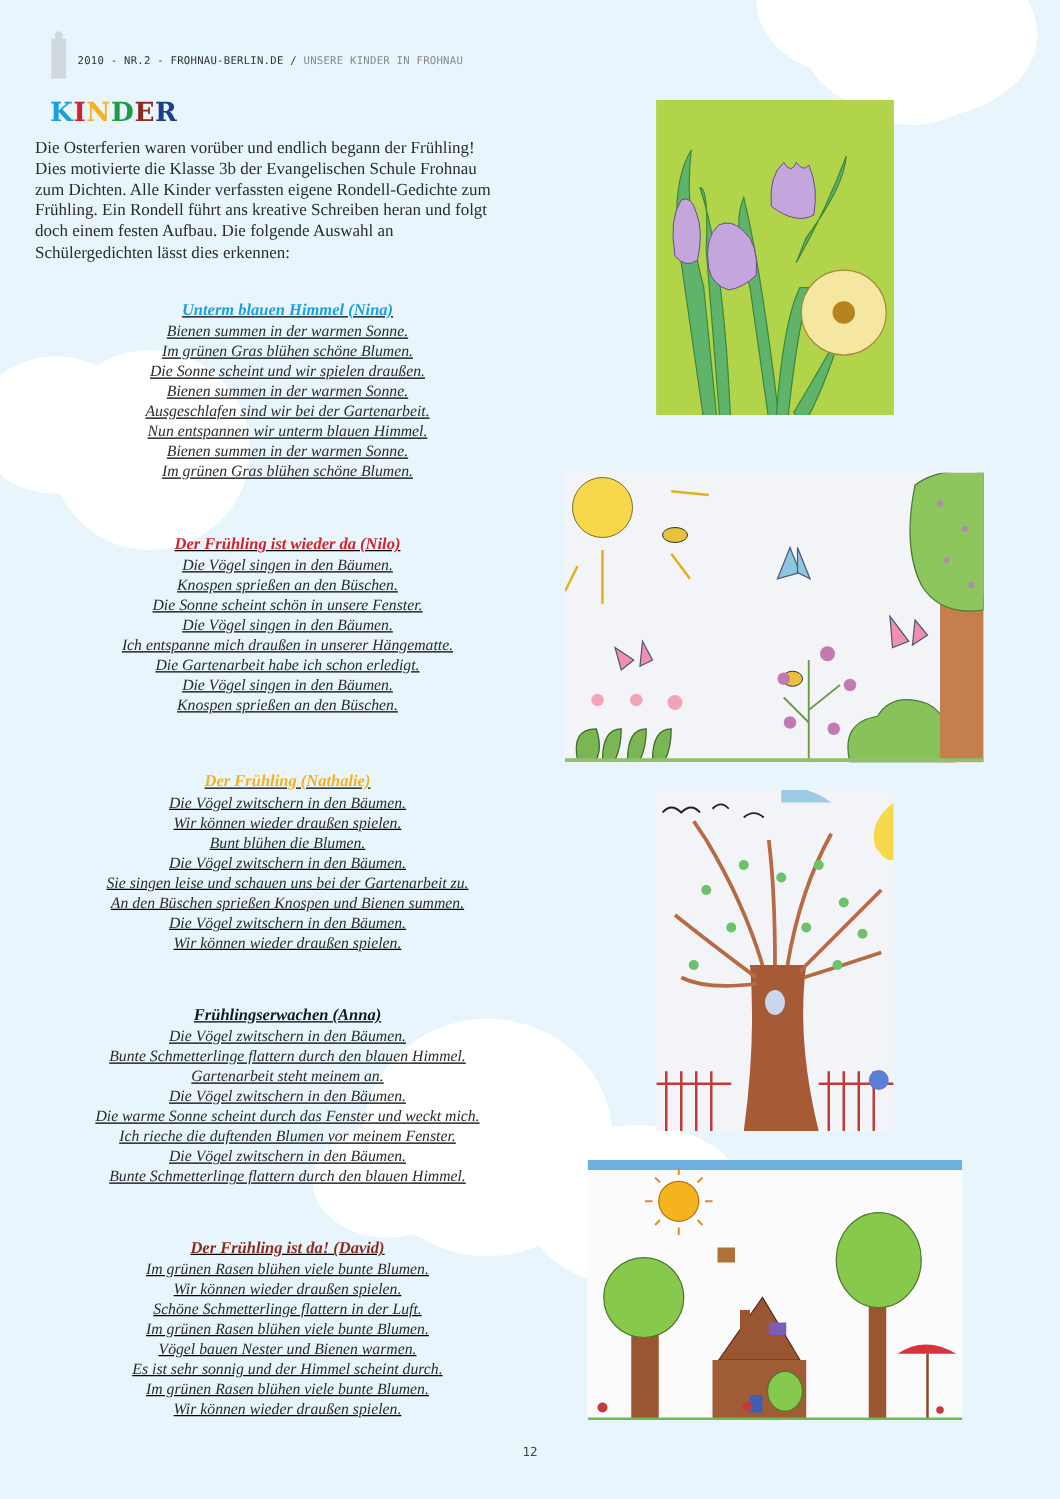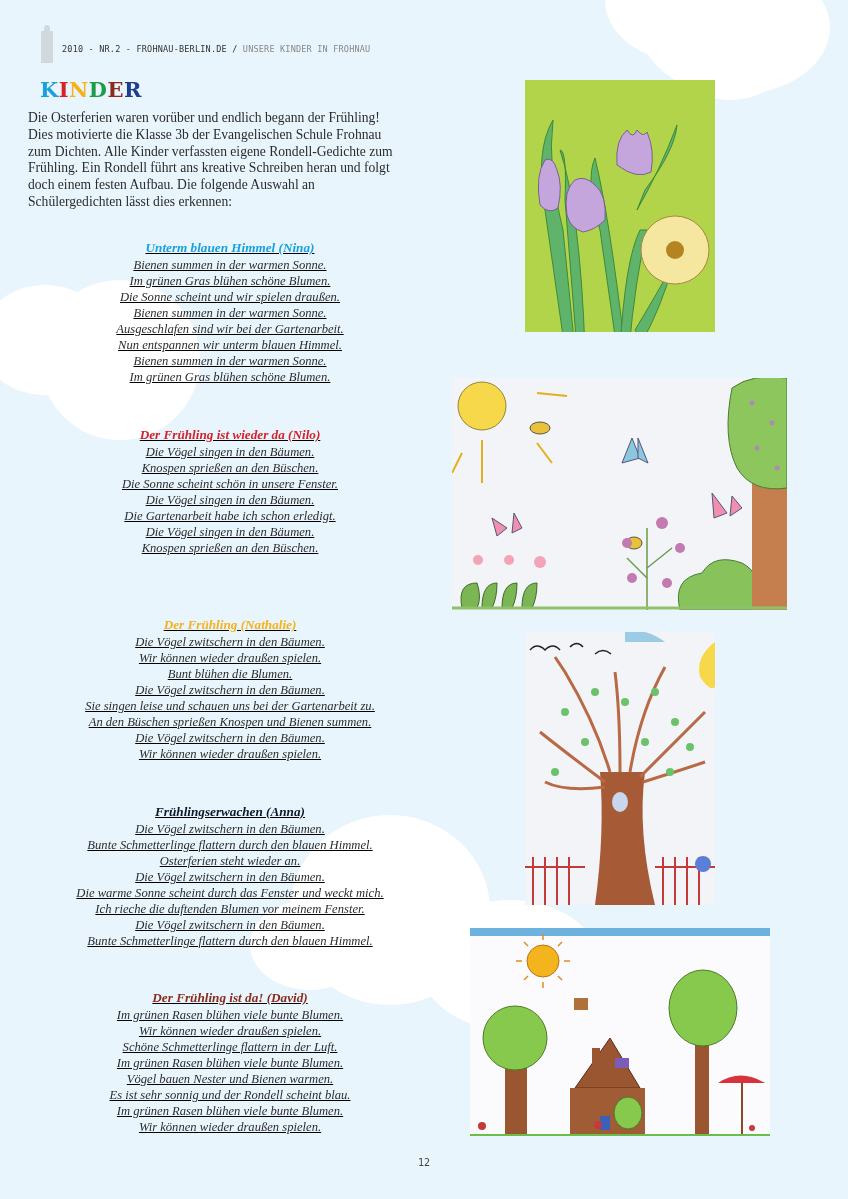--- a/index.html
+++ b/index.html
@@ -59,20 +59,21 @@
   <div class="line">Bienen summen in der warmen Sonne.</div>
   <div class="line">Im grünen Gras blühen schöne Blumen.</div>
 </div>
 
 <div class="poem" style="top:427px;">
   <div class="ptitle" style="color:#d6202a">Der Frühling ist wieder da (Nilo)</div>
   <div class="line">Die Vögel singen in den Bäumen.</div>
   <div class="line">Knospen sprießen an den Büschen.</div>
   <div class="line">Die Sonne scheint schön in unsere Fenster.</div>
   <div class="line">Die Vögel singen in den Bäumen.</div>
+  <div class="line">Ich entspanne mich draußen in unserer Hängematte.</div>
   <div class="line">Die Gartenarbeit habe ich schon erledigt.</div>
   <div class="line">Die Vögel singen in den Bäumen.</div>
   <div class="line">Knospen sprießen an den Büschen.</div>
 </div>
 
 <div class="poem" style="top:617px;">
   <div class="ptitle" style="color:#f6b21a">Der Frühling (Nathalie)</div>
   <div class="line">Die Vögel zwitschern in den Bäumen.</div>
   <div class="line">Wir können wieder draußen spielen.</div>
   <div class="line">Bunt blühen die Blumen.</div>
@@ -80,36 +81,36 @@
   <div class="line">Sie singen leise und schauen uns bei der Gartenarbeit zu.</div>
   <div class="line">An den Büschen sprießen Knospen und Bienen summen.</div>
   <div class="line">Die Vögel zwitschern in den Bäumen.</div>
   <div class="line">Wir können wieder draußen spielen.</div>
 </div>
 
 <div class="poem" style="top:804px;">
   <div class="ptitle" style="color:#0f172a">Frühlingserwachen (Anna)</div>
   <div class="line">Die Vögel zwitschern in den Bäumen.</div>
   <div class="line">Bunte Schmetterlinge flattern durch den blauen Himmel.</div>
-  <div class="line">Osterferien steht wieder an.</div>
+  <div class="line">Gartenarbeit steht meinem an.</div>
   <div class="line">Die Vögel zwitschern in den Bäumen.</div>
   <div class="line">Die warme Sonne scheint durch das Fenster und weckt mich.</div>
   <div class="line">Ich rieche die duftenden Blumen vor meinem Fenster.</div>
   <div class="line">Die Vögel zwitschern in den Bäumen.</div>
   <div class="line">Bunte Schmetterlinge flattern durch den blauen Himmel.</div>
 </div>
 
 <div class="poem" style="top:990px;">
   <div class="ptitle" style="color:#8a2b1e">Der Frühling ist da! (David)</div>
   <div class="line">Im grünen Rasen blühen viele bunte Blumen.</div>
   <div class="line">Wir können wieder draußen spielen.</div>
   <div class="line">Schöne Schmetterlinge flattern in der Luft.</div>
   <div class="line">Im grünen Rasen blühen viele bunte Blumen.</div>
   <div class="line">Vögel bauen Nester und Bienen warmen.</div>
-  <div class="line">Es ist sehr sonnig und der Rondell scheint blau.</div>
+  <div class="line">Es ist sehr sonnig und der Himmel scheint durch.</div>
   <div class="line">Im grünen Rasen blühen viele bunte Blumen.</div>
   <div class="line">Wir können wieder draußen spielen.</div>
 </div>
 
 <div class="drawing" style="left:525px;top:80px;width:190px;height:252px;background:#a9cf3c;">
   <svg width="190" height="275" viewBox="0 0 190 275">
     <rect width="190" height="275" fill="#b2d44a"></rect>
     <g stroke="#3d8a3a" stroke-width="1" fill="#5fb36a">
       <path d="M20 130 Q10 70 28 40 Q22 90 38 150 L50 270 L40 270 Z"></path>
       <path d="M40 120 Q42 70 35 70 Q55 130 60 270 L52 270 Z"></path>

